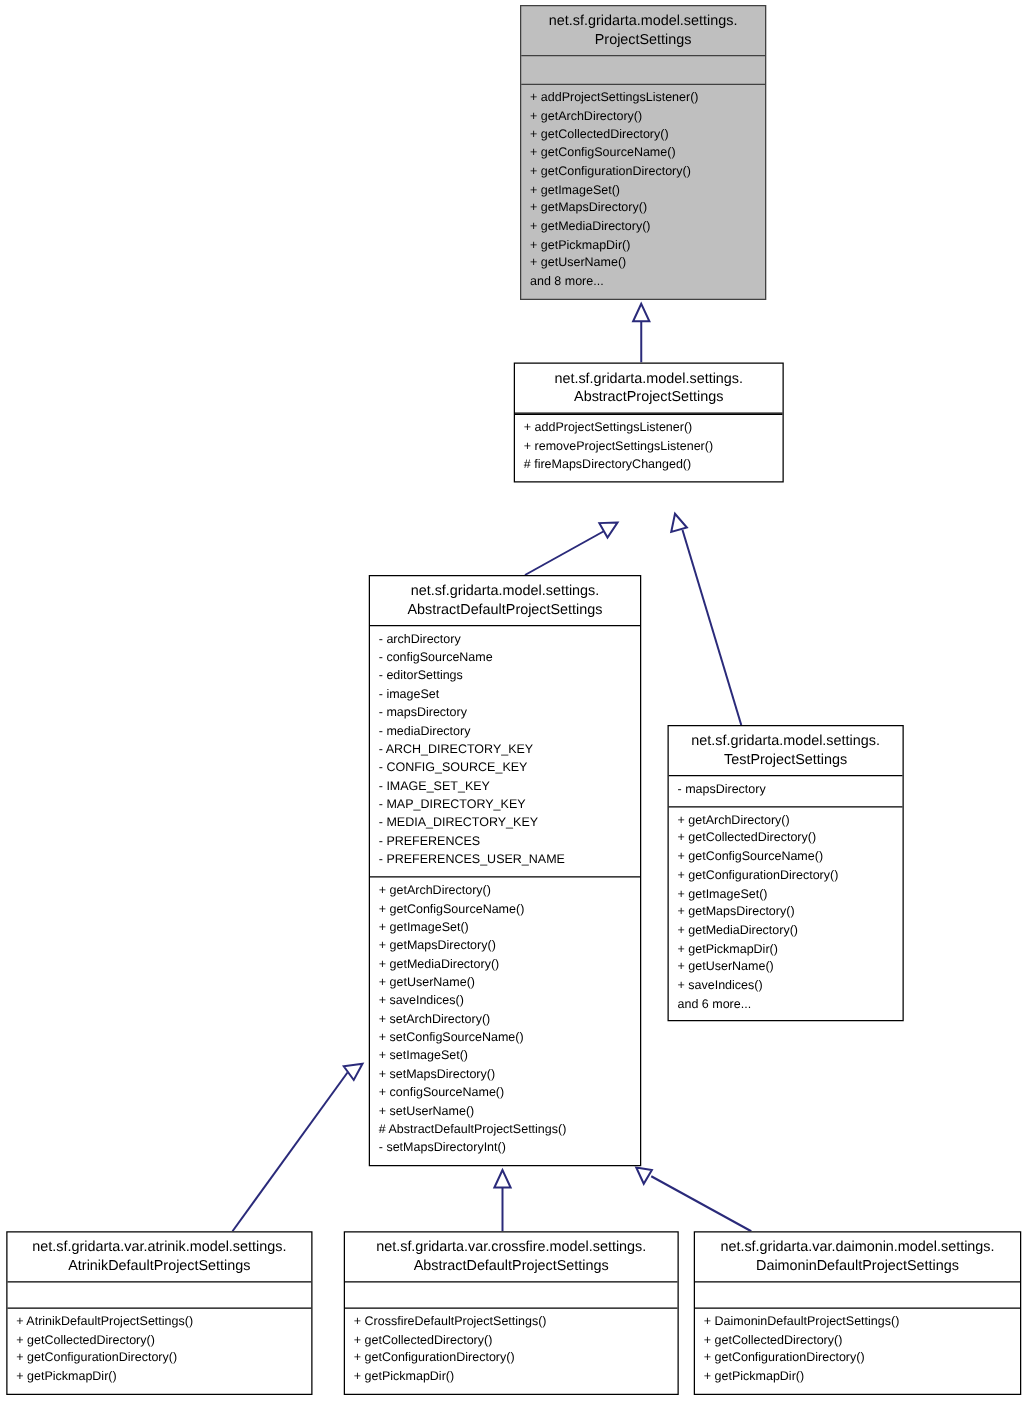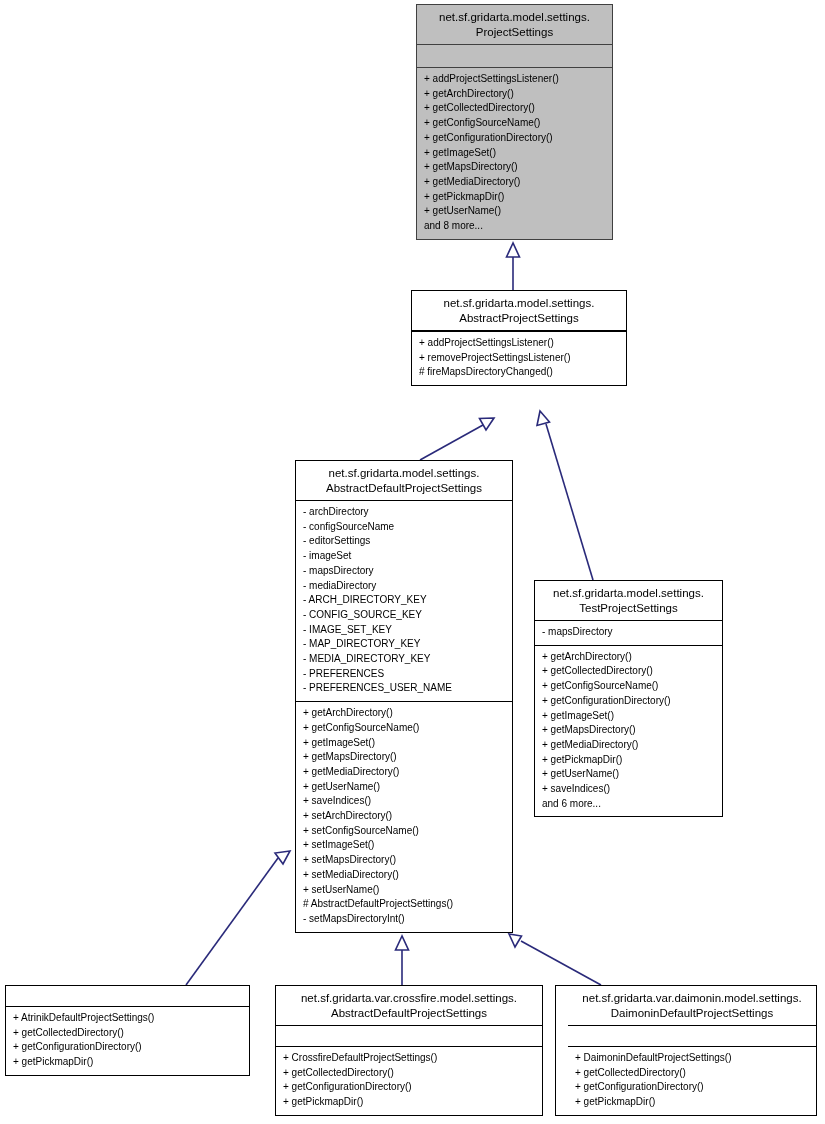--- a/index.html
+++ b/index.html
@@ -163,21 +163,21 @@
         <div class="row">+ getConfigSourceName()</div>
         <div class="row">+ getImageSet()</div>
         <div class="row">+ getMapsDirectory()</div>
         <div class="row">+ getMediaDirectory()</div>
         <div class="row">+ getUserName()</div>
         <div class="row">+ saveIndices()</div>
         <div class="row">+ setArchDirectory()</div>
         <div class="row">+ setConfigSourceName()</div>
         <div class="row">+ setImageSet()</div>
         <div class="row">+ setMapsDirectory()</div>
-        <div class="row">+ setMediaDirectory()</div>
+        <div class="row">+ configSourceName()</div>
         <div class="row">+ setUserName()</div>
         <div class="row"># AbstractDefaultProjectSettings()</div>
         <div class="row">- setMapsDirectoryInt()</div>
       </div>
   </div>
 
   <div class="node" style="left:534px; top:580px; width:189px;">
     <div class="title title-sep"><span>net.sf.gridarta.model.settings.</span><br><span>TestProjectSettings</span></div>
     <div class="compartment">
         <div class="row">- mapsDirectory</div>
@@ -191,41 +191,42 @@
         <div class="row">+ getMapsDirectory()</div>
         <div class="row">+ getMediaDirectory()</div>
         <div class="row">+ getPickmapDir()</div>
         <div class="row">+ getUserName()</div>
         <div class="row">+ saveIndices()</div>
         <div class="row">and 6 more...</div>
       </div>
   </div>
 
   <div class="node" style="left:5px; top:985px; width:245px;">
+    <div class="title title-sep"><span>net.sf.gridarta.var.atrinik.model.settings.</span><br><span>AtrinikDefaultProjectSettings</span></div>
     <div class="compartment empty"></div>
     <div class="compartment sep">
         <div class="row">+ AtrinikDefaultProjectSettings()</div>
         <div class="row">+ getCollectedDirectory()</div>
         <div class="row">+ getConfigurationDirectory()</div>
         <div class="row">+ getPickmapDir()</div>
       </div>
   </div>
 
   <div class="node" style="left:275px; top:985px; width:268px;">
     <div class="title title-sep"><span>net.sf.gridarta.var.crossfire.model.settings.</span><br><span>AbstractDefaultProjectSettings</span></div>
     <div class="compartment empty"></div>
     <div class="compartment sep">
         <div class="row">+ CrossfireDefaultProjectSettings()</div>
         <div class="row">+ getCollectedDirectory()</div>
         <div class="row">+ getConfigurationDirectory()</div>
         <div class="row">+ getPickmapDir()</div>
       </div>
   </div>
 
-  <div class="node" style="left:555px; top:985px; width:262px;padding-left:12px;">
+  <div class="node" style="left:555px; top:985px; width:262px;">
     <div class="title title-sep"><span>net.sf.gridarta.var.daimonin.model.settings.</span><br><span>DaimoninDefaultProjectSettings</span></div>
     <div class="compartment empty"></div>
     <div class="compartment sep">
         <div class="row">+ DaimoninDefaultProjectSettings()</div>
         <div class="row">+ getCollectedDirectory()</div>
         <div class="row">+ getConfigurationDirectory()</div>
         <div class="row">+ getPickmapDir()</div>
       </div>
   </div>
 

